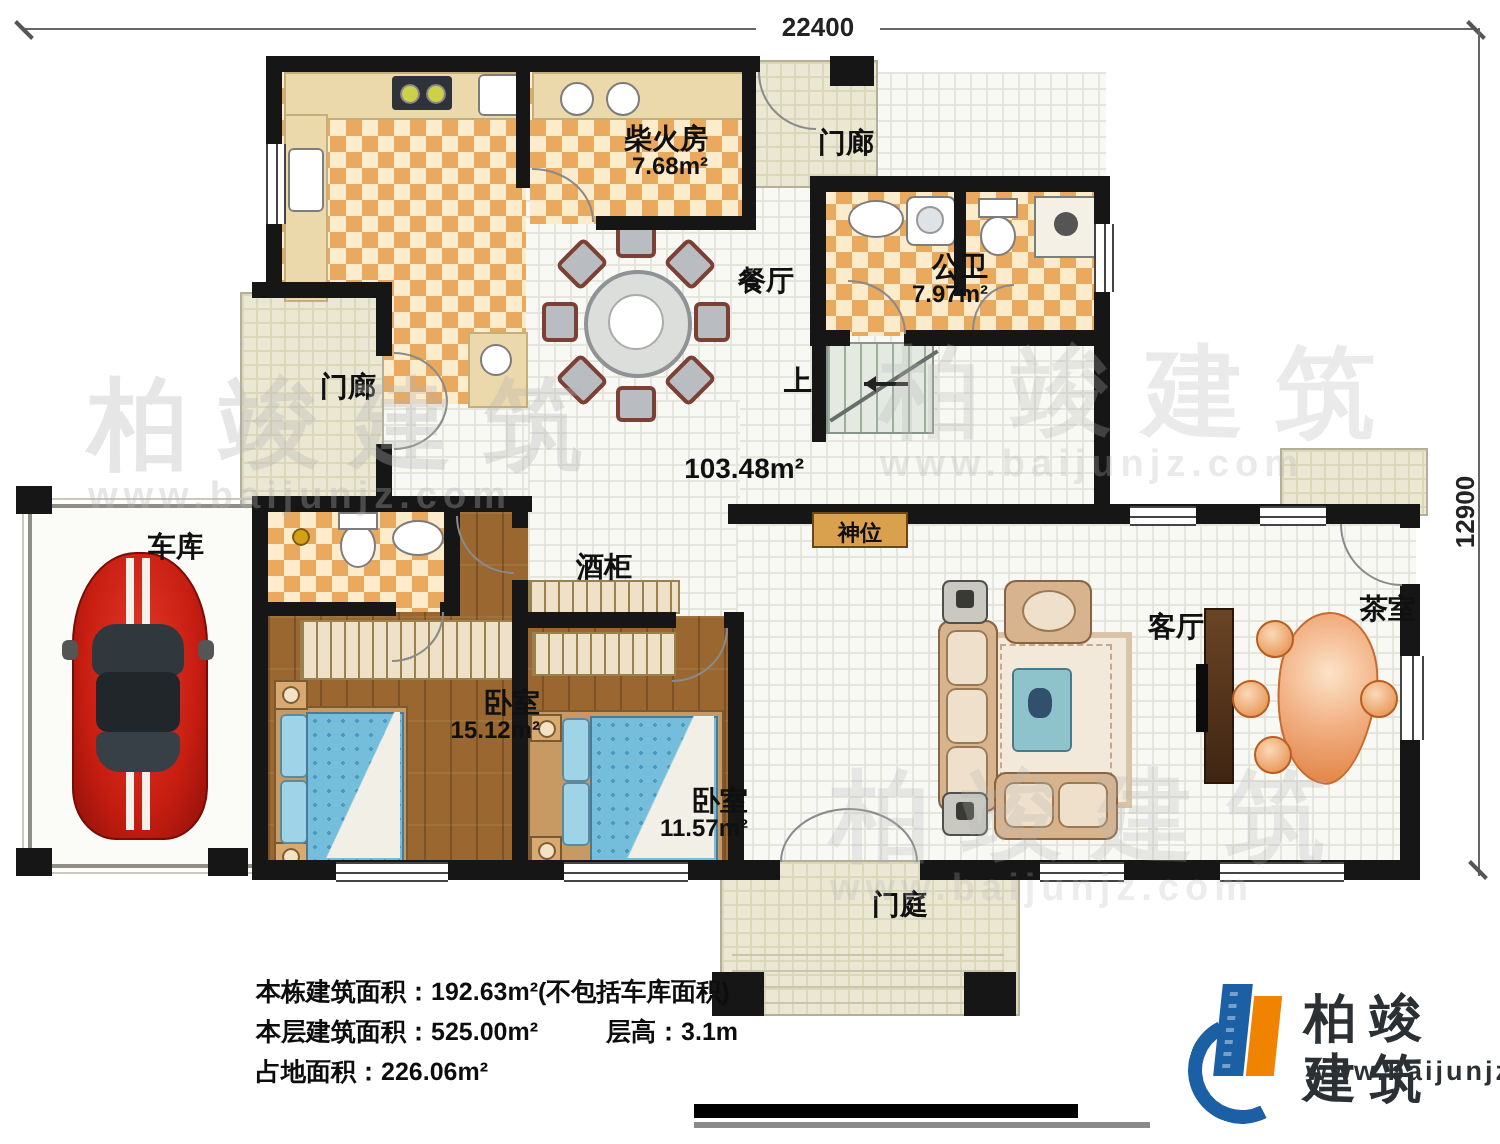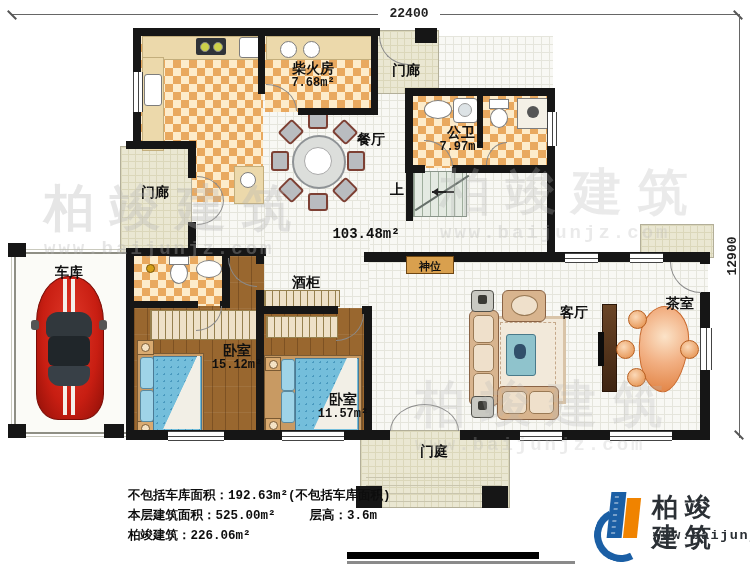--- a/index.html
+++ b/index.html
@@ -1,17 +1,17 @@
 <!DOCTYPE html>
 <html><head>
 <meta charset="utf-8">
 <style>
   html,body{margin:0;padding:0;background:#fff;}
   #canvas{position:relative;width:750px;height:572px;background:#fff;overflow:hidden;
-          font-family:Liberation Mono, monospace;color:#111;}
+          font-family:Liberation Sans, sans-serif;color:#111;}
   .abs{position:absolute;}
   
   .gridf{background-color:#f8f8f4;
     background-image:linear-gradient(#e5e5dc 1px,transparent 1px),linear-gradient(90deg,#e5e5dc 1px,transparent 1px);
     background-size:8px 8px;}
   .tile{background-color:#f5d9a8;
     background:repeating-conic-gradient(#e9a95f 0% 25%,#fdeccb 0% 50%);background-size:16px 16px;}
   .wood{background-color:#99672f;
     background-image:linear-gradient(90deg,rgba(55,28,5,.28) 1px,transparent 1px),linear-gradient(rgba(255,255,255,.07) 1px,transparent 1px);
     background-size:13px 100%,100% 26px;}
@@ -27,21 +27,21 @@
   
   .wall{background:#161616;}
   .winh{background:linear-gradient(#444,#444) center/100% 1px no-repeat #fff;border-top:1px solid #444;border-bottom:1px solid #444;}
   .winv{background:linear-gradient(#444,#444) center/1px 100% no-repeat #fff;border-left:1px solid #444;border-right:1px solid #444;}
   .arc{background:transparent;}
   .arc-tl{border-top:1px solid #8a8a8a;border-left:1px solid #8a8a8a;border-top-left-radius:100% 100%;}
   .arc-tr{border-top:1px solid #8a8a8a;border-right:1px solid #8a8a8a;border-top-right-radius:100% 100%;}
   .arc-br{border-bottom:1px solid #8a8a8a;border-right:1px solid #8a8a8a;border-bottom-right-radius:100% 100%;}
   .arc-bl{border-bottom:1px solid #8a8a8a;border-left:1px solid #8a8a8a;border-bottom-left-radius:100% 100%;}
   
-  .rlbl{font-weight:bold;font-size:14px;line-height:15px;text-align:center;white-space:nowrap;color:#101010;}
+  .rlbl{font-weight:bold;font-size:14px;line-height:15px;text-align:right;white-space:nowrap;color:#101010;}
   .rlbl .area{font-size:12px;line-height:13px;}
   .slbl{font-weight:bold;font-size:12px;white-space:nowrap;color:#101010;}
   
   .counter{background:#ecd9ab;border:1px solid #c3ae7c;}
   .white-fix{background:#fff;border:1px solid #7d7d7d;}
   .nstand{background:#d9aa70;border:1px solid #7a5a33;}
   .nstand i{display:block;width:7px;height:7px;margin:2px auto;border:1px solid #7a5a33;border-radius:50%;background:#f4e2c4;}
   .pillow{background:#9fd4e8;border:1px solid #5a8aa0;border-radius:3px;}
   .mattress{background-color:#74bedb;background-image:radial-gradient(#4a9abf 1px,transparent 1px);background-size:7px 7px;border:1px solid #4a7a95;}
   .blanket{background:linear-gradient(115deg,transparent 54%,#f2efe6 55%);}
@@ -287,42 +287,42 @@
   <div class="abs rlbl" style="left:330px;top:227px;width:72px;">103.48m²</div>
   <div class="abs rlbl" style="left:36px;top:266px;width:66px;">车库</div>
   <div class="abs rlbl" style="left:204px;top:344px;width:66px;">
     <div>卧室</div>
       <div class="area">15.12m²</div>
   </div>
   <div class="abs rlbl" style="left:312px;top:393px;width:62px;">
     <div>卧室</div>
       <div class="area">11.57m²</div>
   </div>
-  <div class="abs rlbl" style="left:284px;top:276px;width:44px;">酒柜</div>
+  <div class="abs rlbl" style="left:272px;top:276px;width:44px;">酒柜</div>
   <div class="abs rlbl" style="left:546px;top:306px;width:56px;">客厅</div>
   <div class="abs rlbl" style="left:652px;top:297px;width:56px;">茶室</div>
   <div class="abs rlbl" style="left:404px;top:445px;width:60px;">门庭</div>
 
   <div class="abs wm" style="left:44px;top:186px;">
     <div class="wm-cn">柏竣建筑</div>
     <div class="wm-url">www.baijunjz.com</div>
   </div>
   <div class="abs wm" style="left:440px;top:170px;opacity:.28;">
     <div class="wm-cn">柏竣建筑</div>
     <div class="wm-url">www.baijunjz.com</div>
   </div>
   <div class="abs wm" style="left:415px;top:382px;opacity:.25;">
     <div class="wm-cn">柏竣建筑</div>
     <div class="wm-url">www.baijunjz.com</div>
   </div>
 
   <div class="abs info" style="left:128px;top:486px;width:280px;">
-    <div><span>不包括车库面积：</span><span>192.63m²(不包括车库面积)</span></div>
-    <div><span>本层建筑面积：</span><span>525.00m²</span><span class="gap">层高：</span><span>3.6m</span></div>
-    <div><span>柏竣建筑：</span><span>226.06m²</span></div>
+    <div><span>本栋建筑面积：</span><span>192.63m²(不包括车库面积)</span></div>
+    <div><span>本层建筑面积：</span><span>525.00m²</span><span class="gap">层高：</span><span>3.1m</span></div>
+    <div><span>占地面积：</span><span>226.06m²</span></div>
   </div>
 
   <div class="abs" style="left:347px;top:552px;width:192px;height:7px;background:#000;"></div>
   <div class="abs" style="left:347px;top:561px;width:228px;height:3px;background:#8a8a8a;"></div>
 
   <div class="abs" style="left:594px;top:488px;width:150px;height:72px;">
     <div class="abs" style="left:0;top:2px;width:54px;height:62px;">
       <div class="abs" style="left:0;top:18px;width:40px;height:40px;border:7px solid transparent;border-left-color:#1b5fa5;border-bottom-color:#1b5fa5;border-radius:50%;transform:rotate(18deg);"></div>
       <div class="abs" style="left:15px;top:2px;width:15px;height:46px;background:#1b5fa5;transform:skewX(-6deg);background-image:repeating-linear-gradient(#ffffff66 0 2px,transparent 2px 6px);background-size:4px 100%;background-position:4px 4px;background-repeat:no-repeat;"></div>
       <div class="abs" style="left:31px;top:8px;width:14px;height:40px;background:#f08300;transform:skewX(-6deg);"></div>

